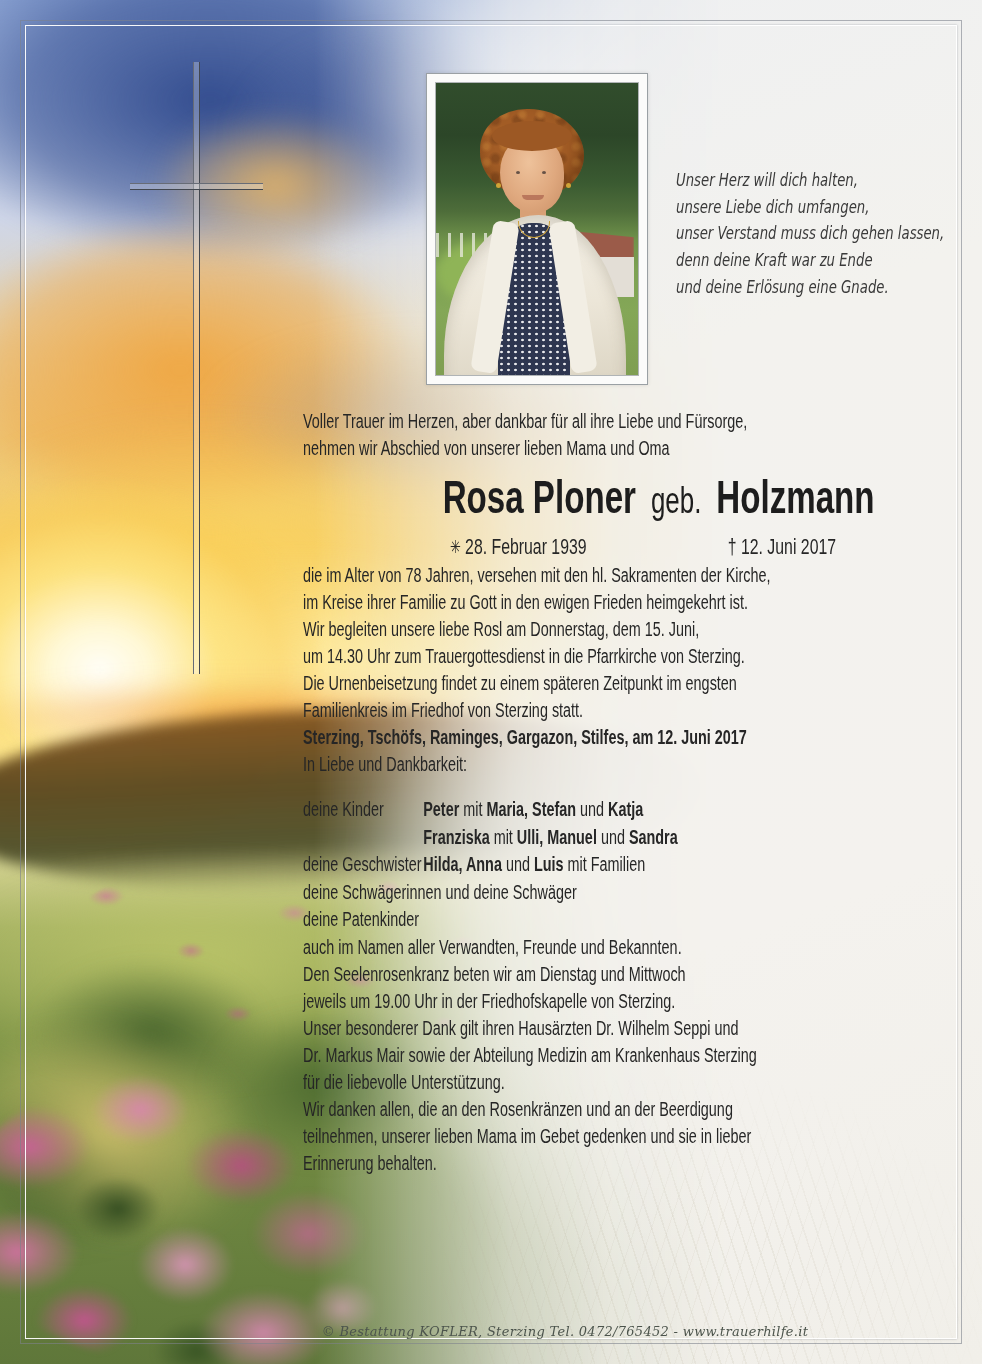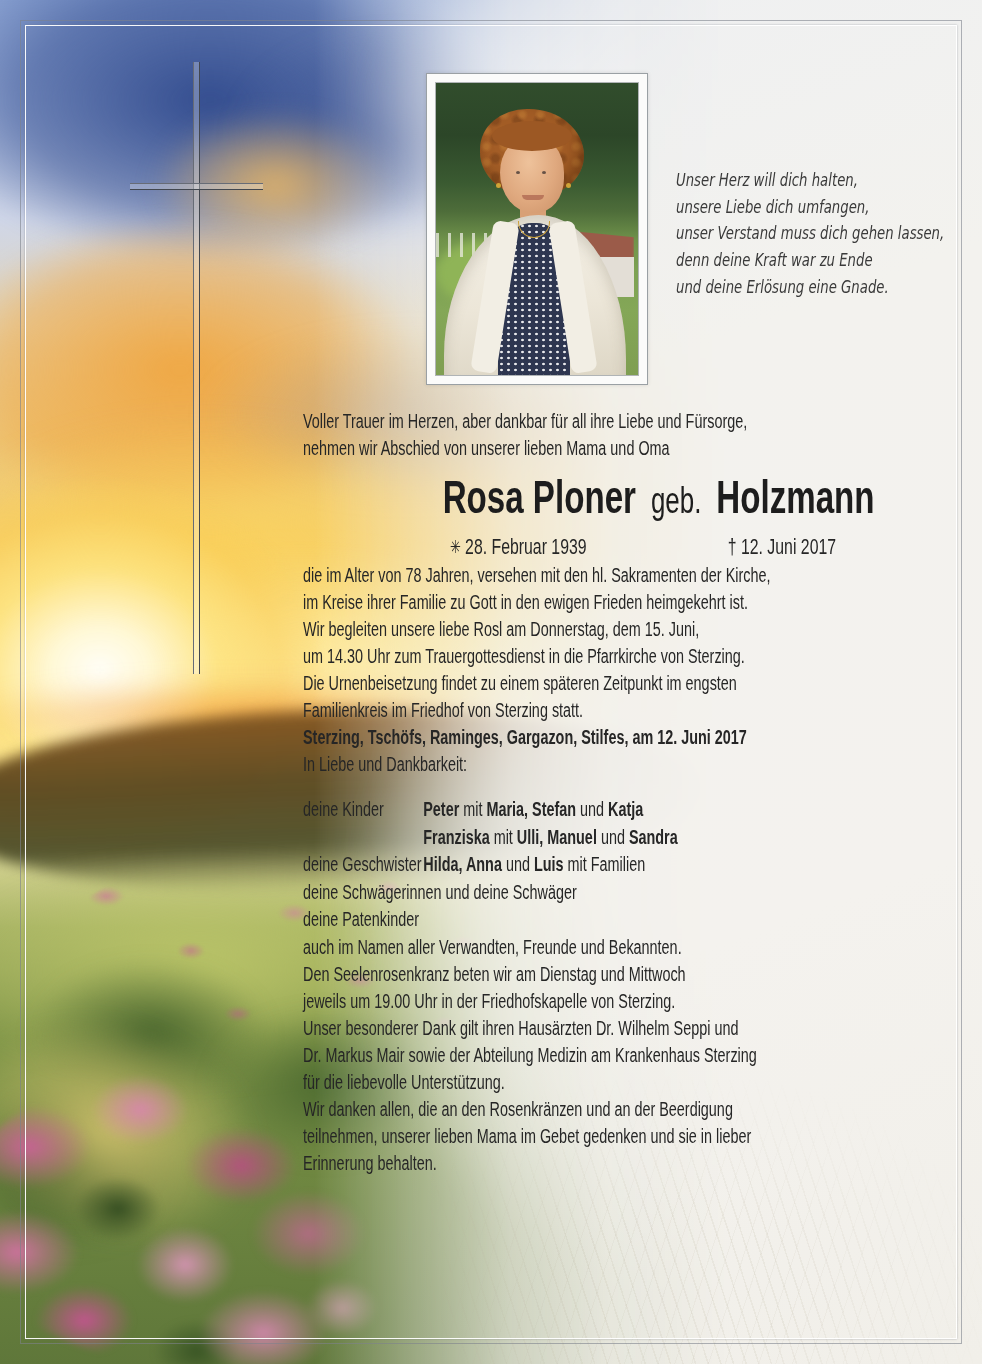--- a/index.html
+++ b/index.html
@@ -281,14 +281,15 @@
       <span class="ln">für die liebevolle Unterstützung.</span>
     </p>
 
     <p class="mt-all">
       <span class="ln">Wir danken allen, die an den Rosenkränzen und an der Beerdigung</span>
       <span class="ln">teilnehmen, unserer lieben Mama im Gebet gedenken und sie in lieber</span>
       <span class="ln">Erinnerung behalten.</span>
     </p>
   </div>
 
+  <div class="footer">© Bestattung KOFLER, Sterzing  Tel. 0472/765452 - www.trauerhilfe.it</div>
 
 </div>
 
 </body></html>

